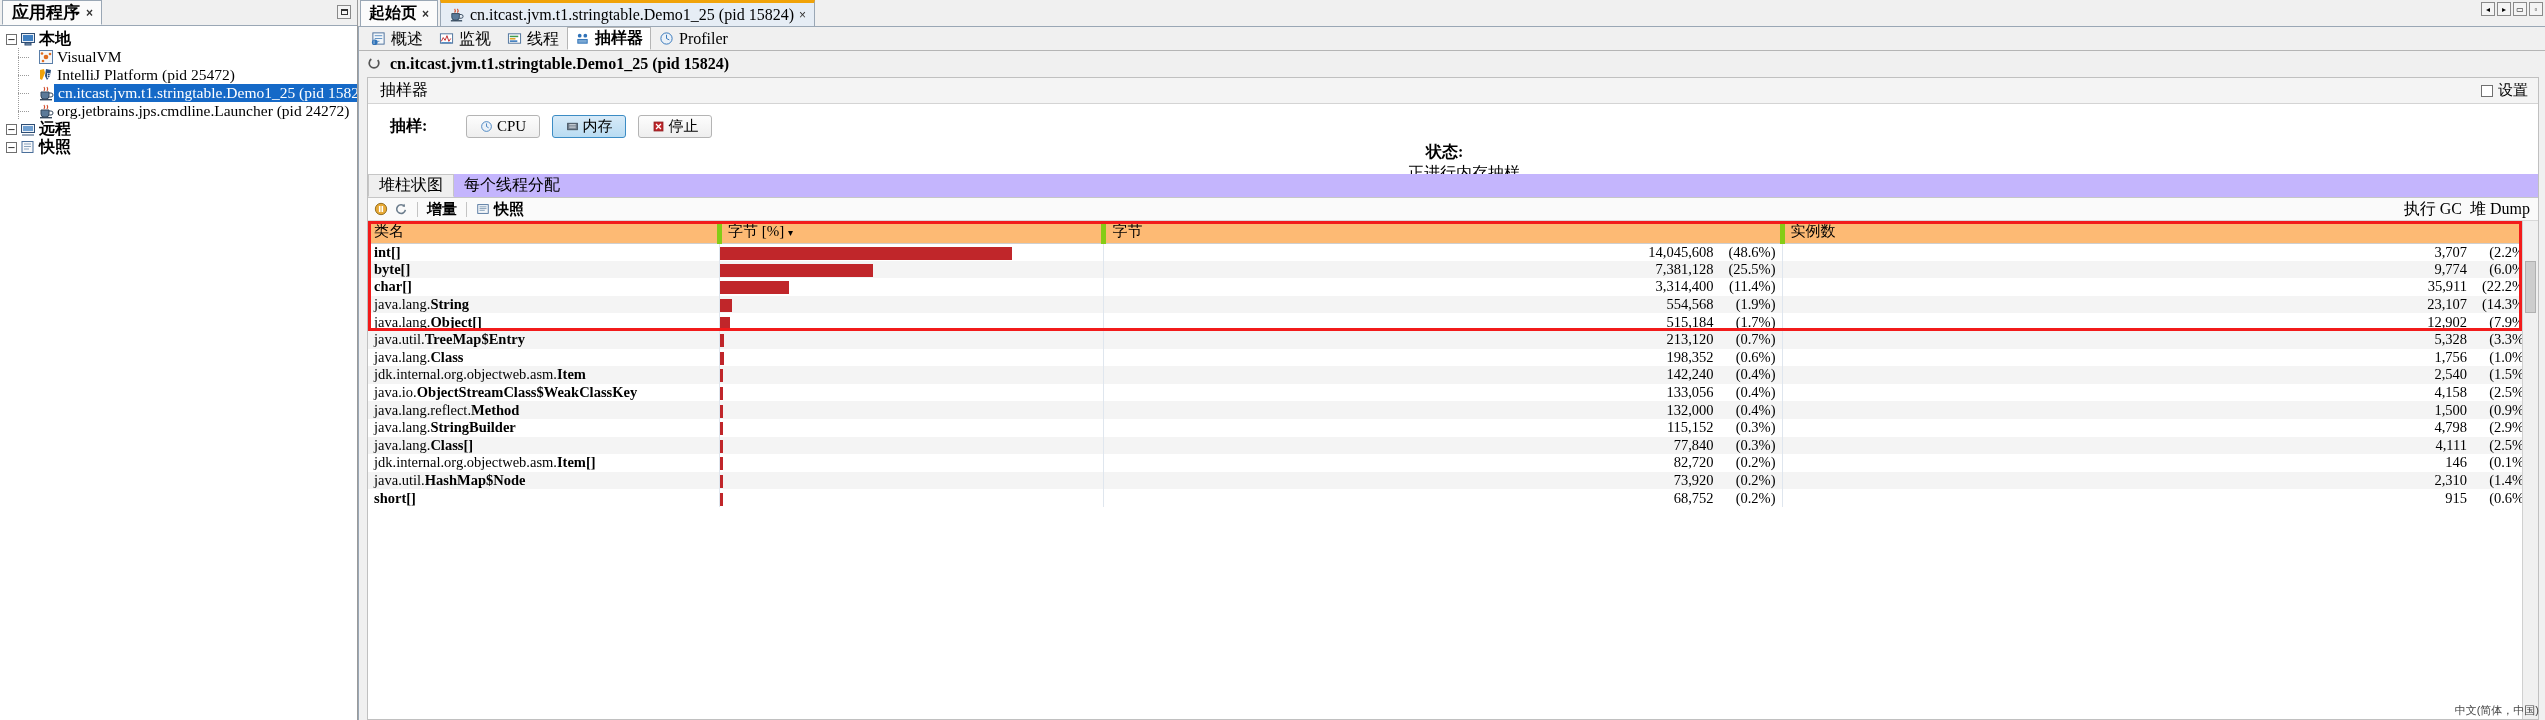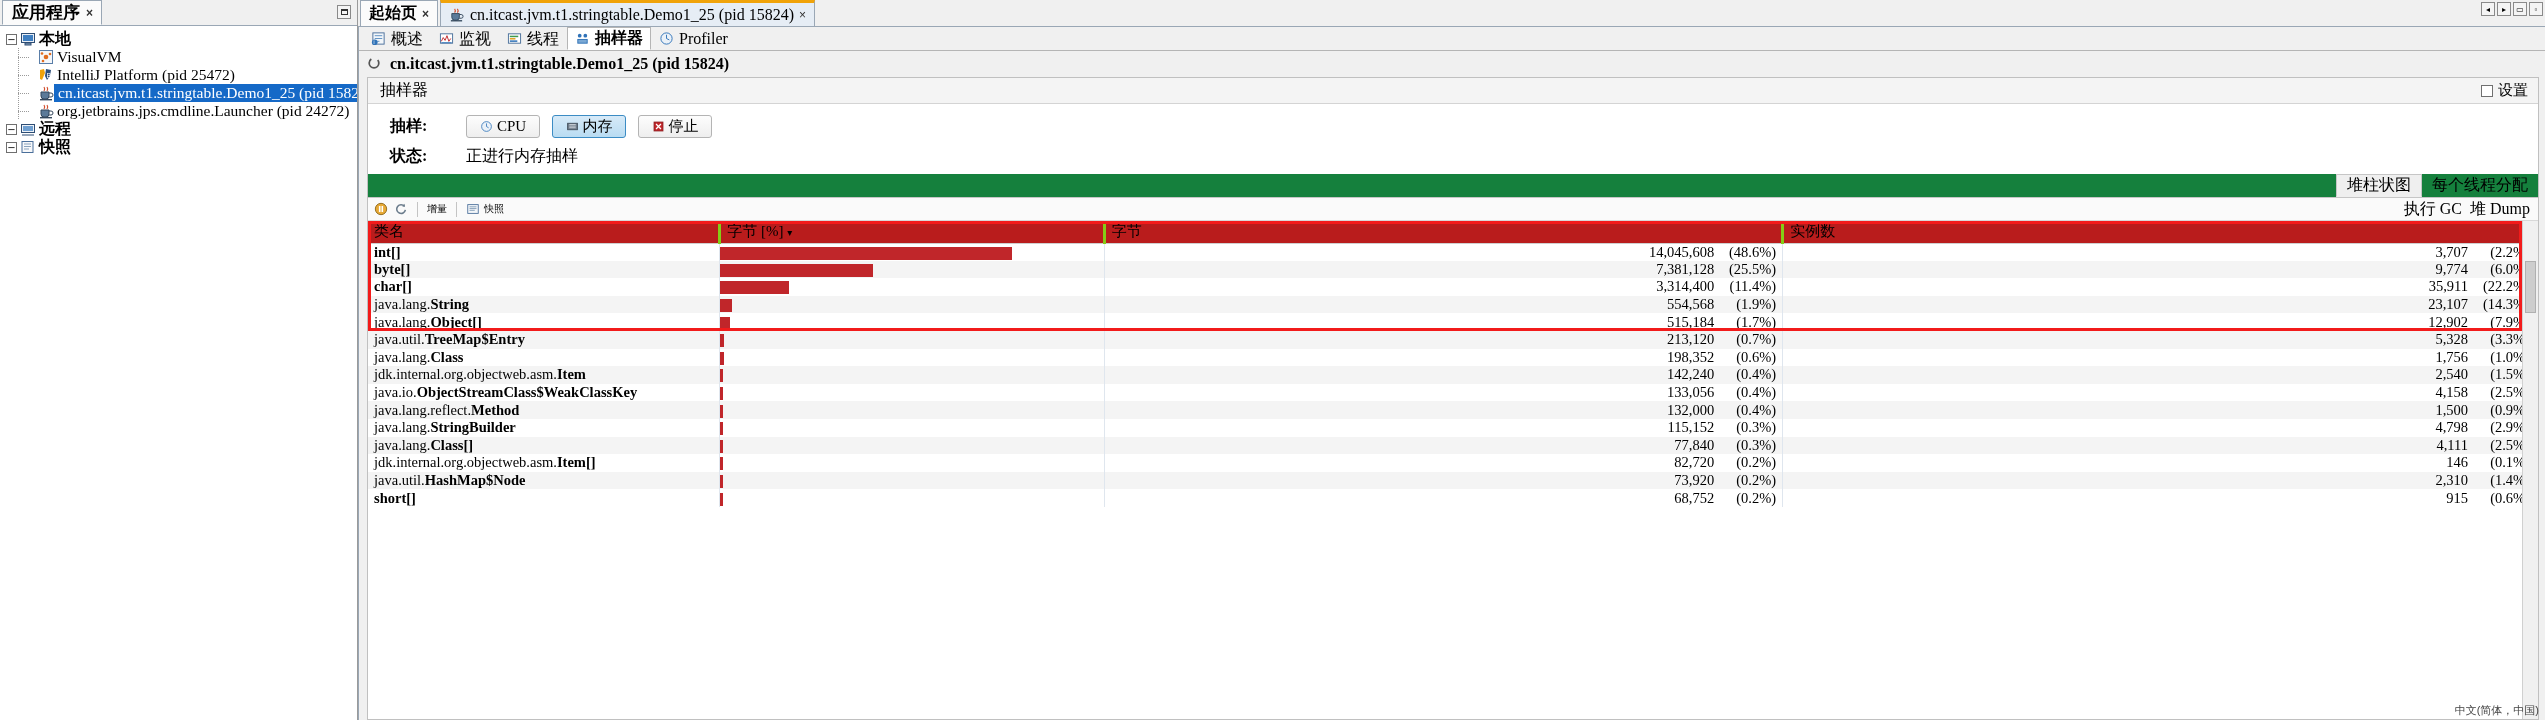--- a/index.html
+++ b/index.html
@@ -138,68 +138,67 @@
   .card-head {
     height: 26px; background: #f4f4f4; border-bottom: 1px solid #d4d4d4;
     display:flex; align-items:center; justify-content: space-between;
     padding: 0 10px 0 12px; font-size: 16px;
   }
   .settings-box { display:flex; align-items:center; gap: 5px; font-size: 15px; }
   .chk { width: 12px; height: 12px; border: 1px solid #707070; background:#fff; display:inline-block; }
 
   .sample-row, .status-row { display: flex; align-items: center; padding-left: 22px; }
   .sample-row { height: 32px; margin-top: 6px; }
-  .status-row { height: 28px; }
+  .status-row { height: 28px; flex-direction: column; }
   .srow-label { width: 76px; font-weight: bold; font-size: 16px; }
   .btn {
     height: 23px; min-width: 74px;
     border: 1px solid #b4b4b4; border-radius: 3px;
     background: linear-gradient(to bottom,#fdfdfd,#eeeeee);
     display: inline-flex; align-items: center; justify-content: center; gap: 4px;
     font-size: 15px; margin-right: 12px; padding: 0 10px;
     font-family: "Liberation Serif", serif;
   }
   .btn.active {
     background: linear-gradient(to bottom,#d7eaf8,#b9dcf2);
     border: 1px solid #3c8cc4;
   }
   .status-val { font-size: 16px; padding-left: 0; }
 
   .tabs2 {
     height: 24px; display: flex; align-items: flex-end;
     border-bottom: 1px solid #c6c6c6; margin-top: 4px;
-    background: #15803d;
-    justify-content: flex-end;
+    background: #c4b5fd;
   }
   .tab2 { height: 23px; padding: 0 10px; display:flex; align-items:center; font-size: 16px; }
   .tab2.active { background: #efefef; border: 1px solid #c6c6c6; border-bottom: 1px solid #efefef; }
 
   .toolbar2 {
     height: 23px; display: flex; align-items: center; gap: 6px;
     padding-left: 6px; border-bottom: 1px solid #d8d8d8;
     background: #fafafa; position: relative;
   }
   .tb-sep { width: 1px; height: 15px; background: #c4c4c4; margin: 0 3px; }
-  .tb-item { display:flex; gap:4px; font-size: 10px; }
+  .tb-item { display:flex; align-items:center; gap:4px; font-size: 15px; font-weight: bold; }
   .tb-right { position: absolute; right: 8px; display:flex; align-items:center; gap:8px; font-size: 16px; font-family:"Liberation Serif",serif; }
 
   .stats-row {
     height: 24px; display: flex; align-items: center; gap: 48px;
     padding-left: 10px; font-size: 15px; background: #fafafa;
     border-bottom: 1px solid #d8d8d8;
   }
   .stats-row b { font-weight: bold; }
 
   
   .tablewrap { flex: 1; min-height: 0; position: relative; overflow: hidden; background: #fff; }
   table.cls { width: 100%; border-collapse: collapse; table-layout: fixed; }
   table.cls th {
     font-weight: normal; text-align: left; font-size: 15px;
-    height: 22px; padding: 0 6px; background: #b91c1c;
-    border-bottom: 1px solid #cfcfcf; border-right: 3px solid #84cc16;
+    height: 22px; padding: 0 6px; background: #fdba74;
+    border-bottom: 1px solid #cfcfcf; border-right: 5px solid #84cc16;
   }
   table.cls td {
     height: 17.6px; padding: 0 6px; font-size: 14.5px;
     border-right: 1px solid #dfe6ee; white-space: nowrap; overflow: hidden;
   }
   tr.alt td { background: #f4f4f4; }
   .c-name { width: 280px; }
   .c-bar  { width: 306px; }
   .c-bytes{ width: 540px; }
   .c-inst { width: 600px; }

